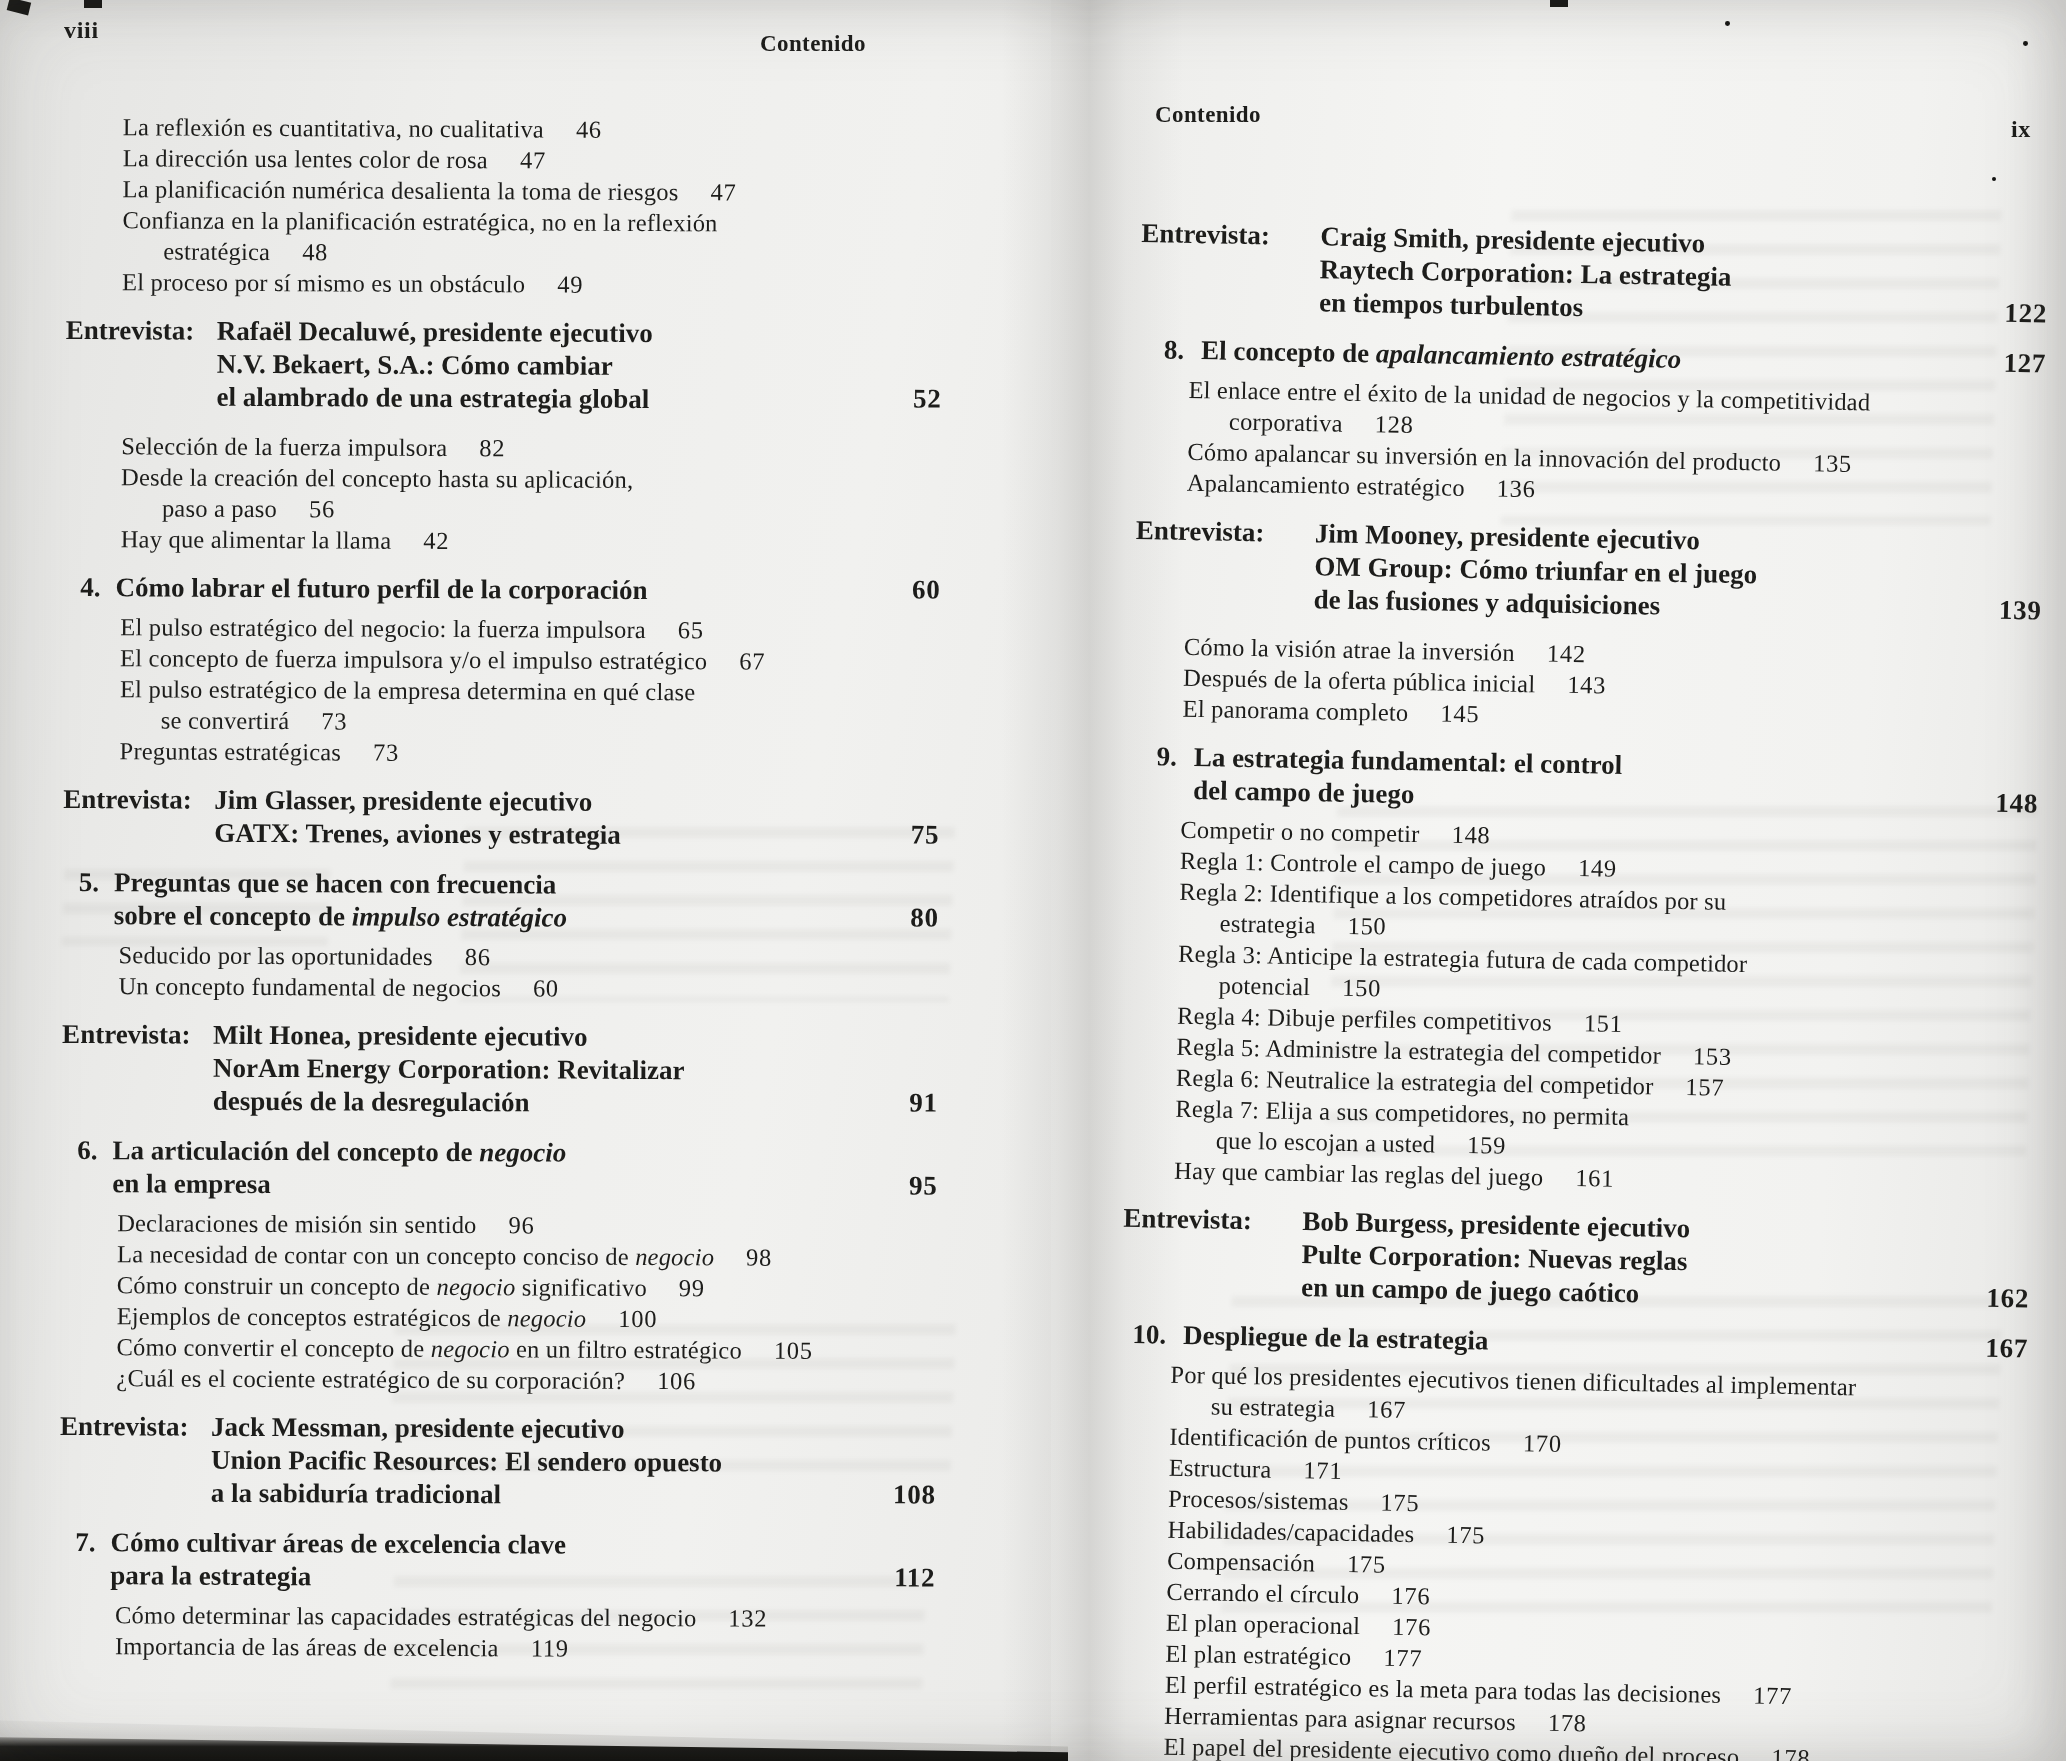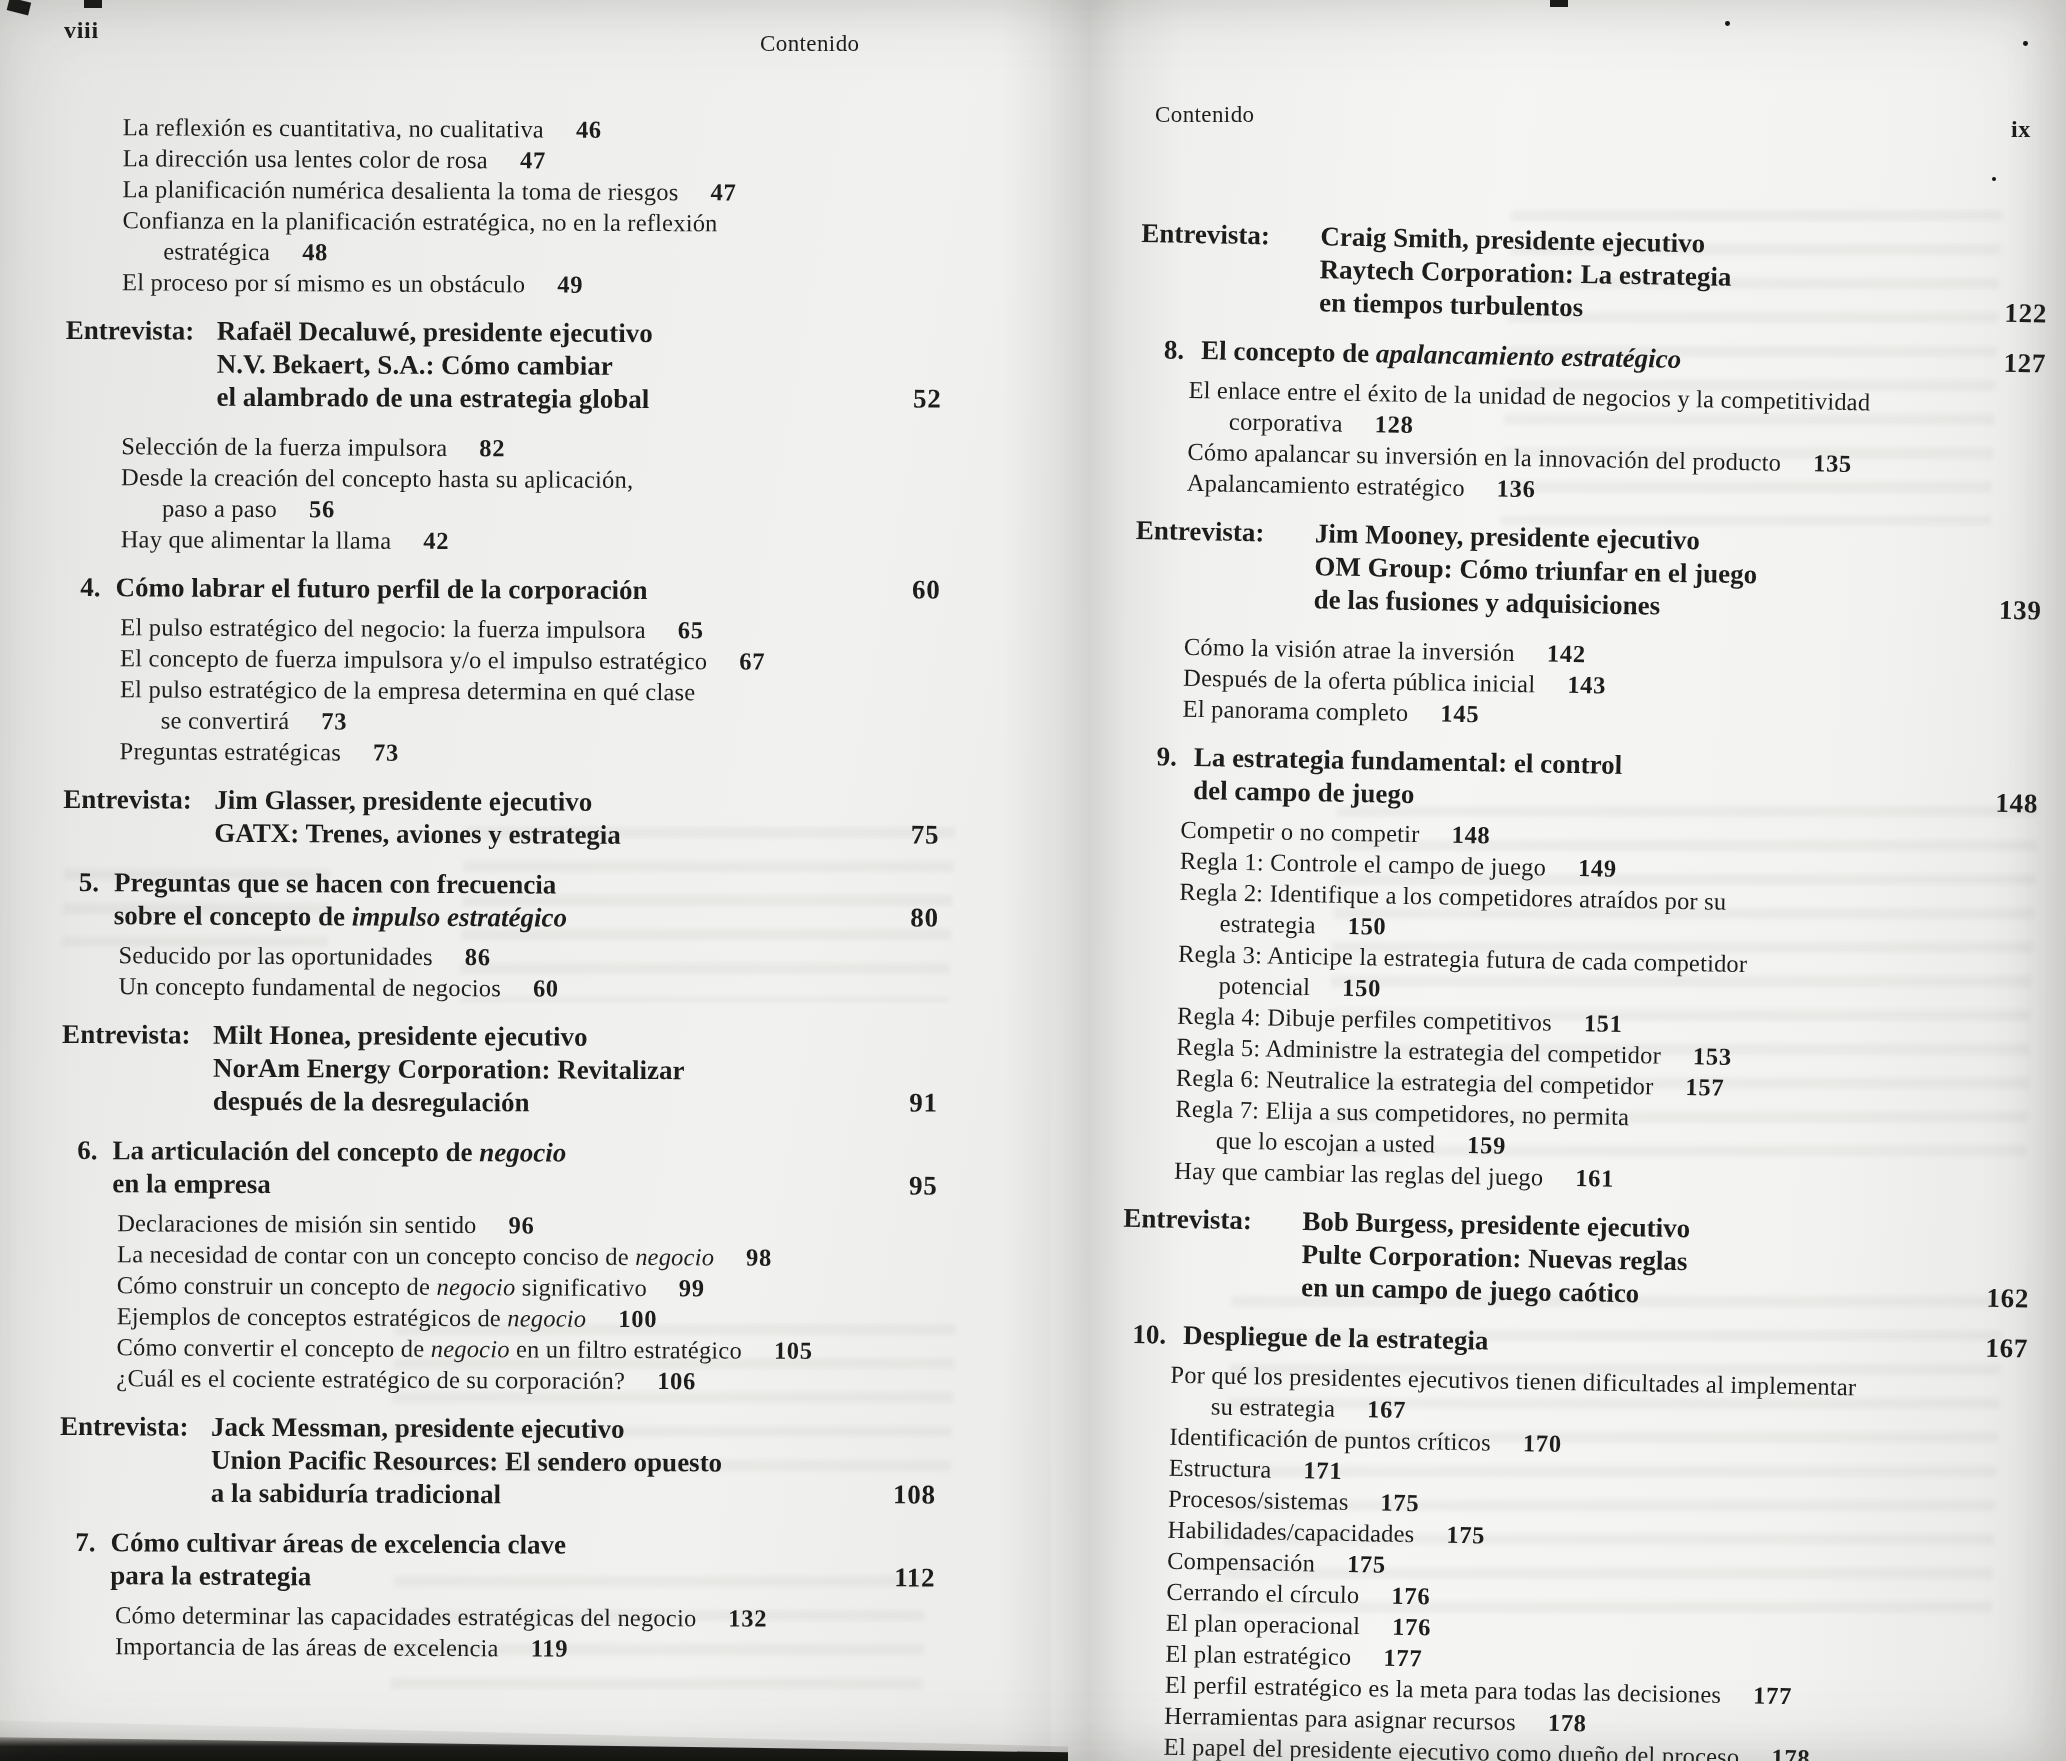--- a/index.html
+++ b/index.html
@@ -14,36 +14,36 @@
   .page-right{left:1051px;width:1015px;background:linear-gradient(95deg,#ededeb 0%,#f5f5f3 40%,#f2f2f0 75%,#e7e7e5 100%);}
   .gutter{position:absolute;top:0;left:1002px;width:182px;height:1761px;
     background:linear-gradient(to right,rgba(70,68,64,0) 0%,rgba(70,68,64,0.08) 30%,rgba(70,68,64,0.16) 48%,rgba(70,68,64,0.06) 68%,rgba(70,68,64,0) 100%);}
   .vignette{position:absolute;inset:0;pointer-events:none;
     box-shadow:inset 0 0 84px rgba(80,78,74,0.18), inset -21px 0 42px rgba(80,78,74,0.12);}
 
   
   .folio{position:absolute;font-weight:bold;font-size:24px;letter-spacing:0.7px;}
   .folio-left{left:64px;top:17px;}
   .folio-right{left:2005px;top:116px;margin-left:6px;}
-  .runhead{position:absolute;font-size:23px;letter-spacing:0.4px;}
+  .runhead{position:absolute;font-size:23px;letter-spacing:0.4px;font-weight:bold;}
   .runhead-left{left:760px;top:31px;}
   .runhead-right{left:1155px;top:102px;}
 
   
   .content{position:absolute;}
   .left-content{left:67px;top:111px;width:876px;transform:rotate(0.3deg);transform-origin:0 0;}
   .right-content{left:1142px;top:200px;width:907px;transform:rotate(1.05deg);transform-origin:0 0;}
 
   .items{margin:0 0 17px 0;}
   .left-content .items{padding-left:56px;}
   .right-content .items{padding-left:50px;}
   .item{position:relative;}
   .line{font-size:24.5px;line-height:31px;letter-spacing:0.2px;white-space:nowrap;}
   .line.cont{padding-left:41px;}
-  .inline-num{display:inline-block;margin-left:32px;letter-spacing:0.7px;font-weight:bold;}
+  .inline-num{display:inline-block;margin-left:32px;letter-spacing:0.7px;}
 
   .interview,.chapter{position:relative;margin:17px 0;font-weight:bold;font-size:27px;line-height:33px;}
   .chapter{margin-bottom:7px;}
   .interview{display:flex;}
   .left-content .interview .label{width:151px;flex:none;}
   .right-content .interview .label{width:179px;flex:none;}
   .interview .lines{flex:1;}
   .hline{white-space:nowrap;}
   .chapter{padding-left:51px;}
   .right-content .chapter{padding-left:62px;}

